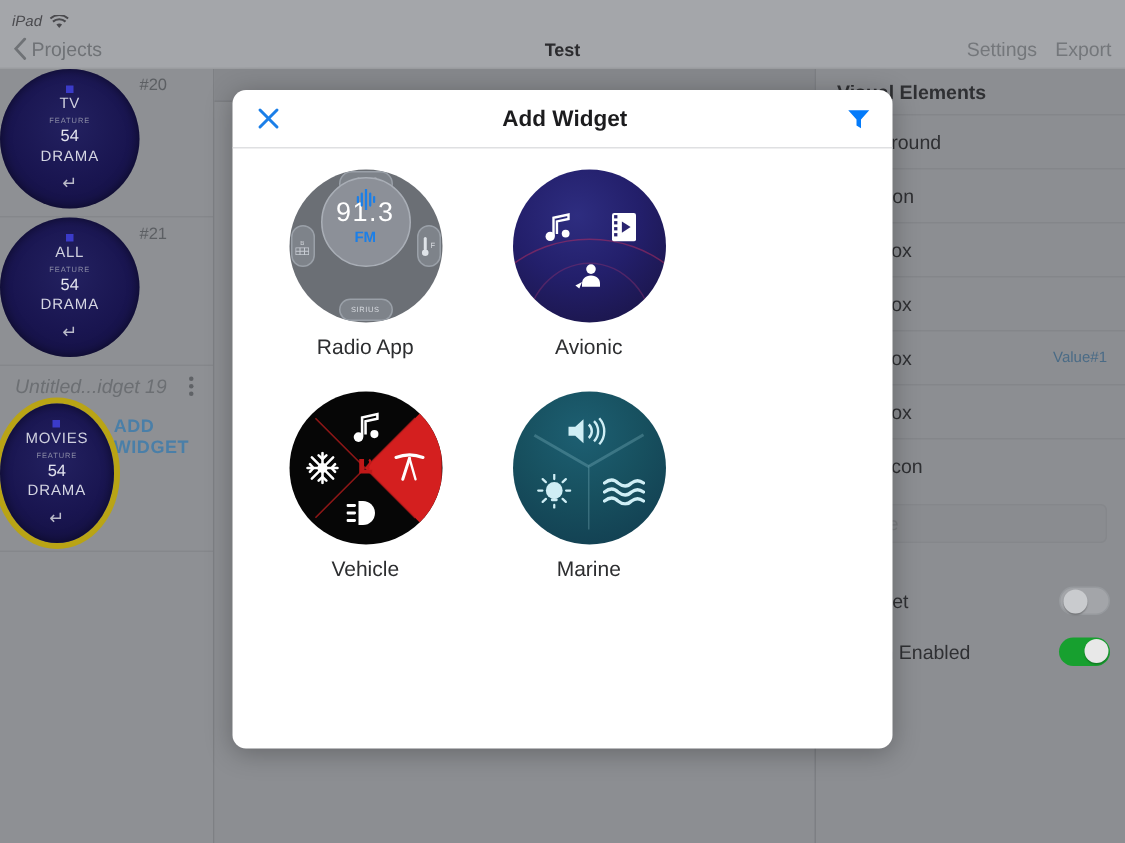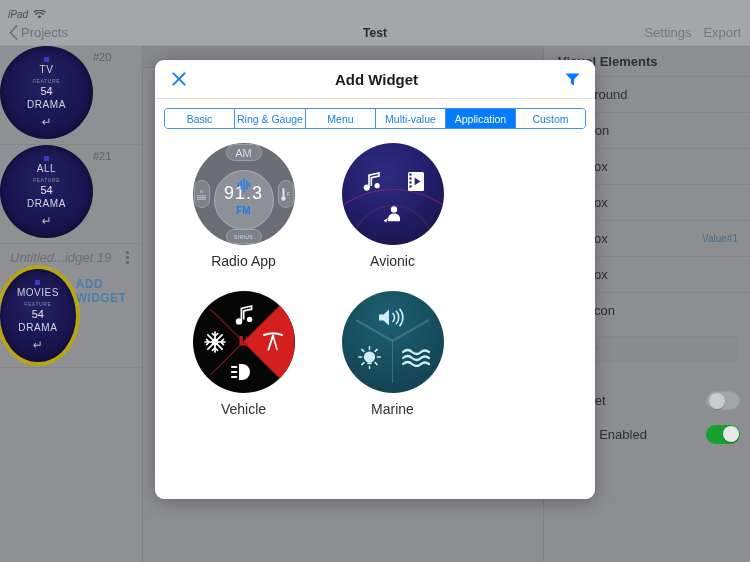--- a/index.html
+++ b/index.html
@@ -160,21 +160,21 @@
   .grid {
     display: flex; flex-wrap: wrap; padding: 14px 14px 0 14px; gap: 0;
   }
   .cell { width: 149px; display: flex; flex-direction: column; align-items: center; margin-bottom: 22px; }
   .cell-label { font-size: 14px; color: #2d2e30; margin-top: 8px; }
   .disc { width: 102px; height: 102px; border-radius: 50%; position: relative; overflow: hidden; }
 
   
   .radio { background: #6b6f75; }
   .radio .inner {
-    position: absolute; left: 21px; top: 27px; width: 60px; height: 60px;
+    position: absolute; left: 21px; top: 5px; width: 60px; height: 60px;
     border-radius: 50%; background: #8c9098;
     border: 1px solid #a9aeb6;
     display: flex; flex-direction: column; align-items: center; justify-content: center;
   }
   .radio .freq { font-size: 18px; color: #ffffff; letter-spacing: 1px; line-height: 1; }
   .radio .band { font-size: 10px; color: #1b7fe8; font-weight: bold; margin-top: 3px; }
   .radio .wave { position: absolute; top: 7px; left: 50%; transform: translateX(-50%); }
   .pill {
     position: absolute; background: #7e838a; border: 1px solid #9aa0a8;
     display: flex; align-items: center; justify-content: center;
@@ -369,28 +369,20 @@
   <div class="modal">
 
     <div class="modal-head">
       <div class="close-x"></div>
       <div class="modal-title">Add Widget</div>
       <svg class="funnel" viewBox="0 0 17 17">
         <path d="M1.5 2.5 H15.5 L10 8.6 V14.5 L7 12.6 V8.6 Z" fill="#047bfa"></path>
       </svg>
     </div>
 
-    <div class="segbar">
-      <div class="seg">Basic</div>
-      <div class="seg">Ring &amp; Gauge</div>
-      <div class="seg">Menu</div>
-      <div class="seg">Multi-value</div>
-      <div class="seg active">Application</div>
-      <div class="seg">Custom</div>
-    </div>
 
     <div class="grid">
 
       <div class="cell">
         <div class="disc radio">
           <div class="pill top">AM</div>
           <div class="pill bottom">SIRIUS</div>
           <div class="pill left">
             <span>B</span>
             <svg width="9" height="5" viewBox="0 0 9 5">

